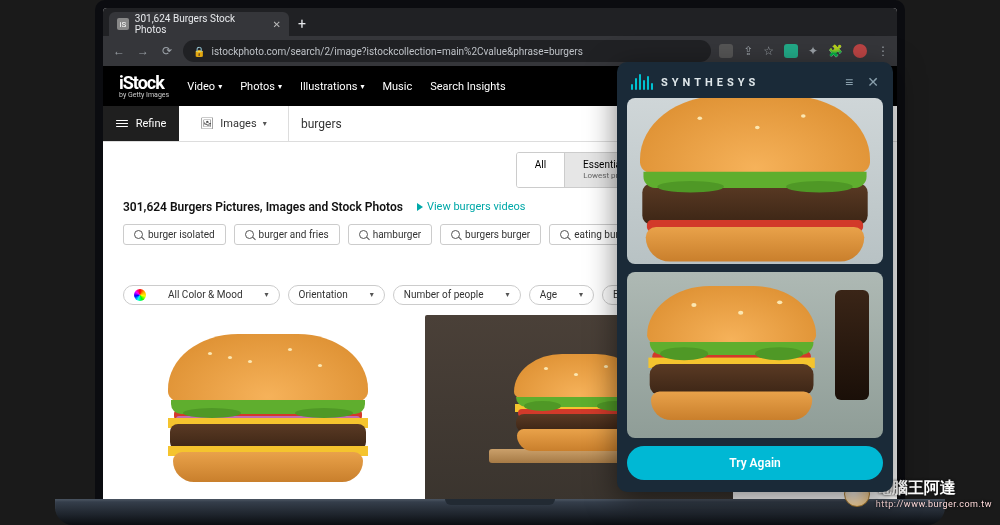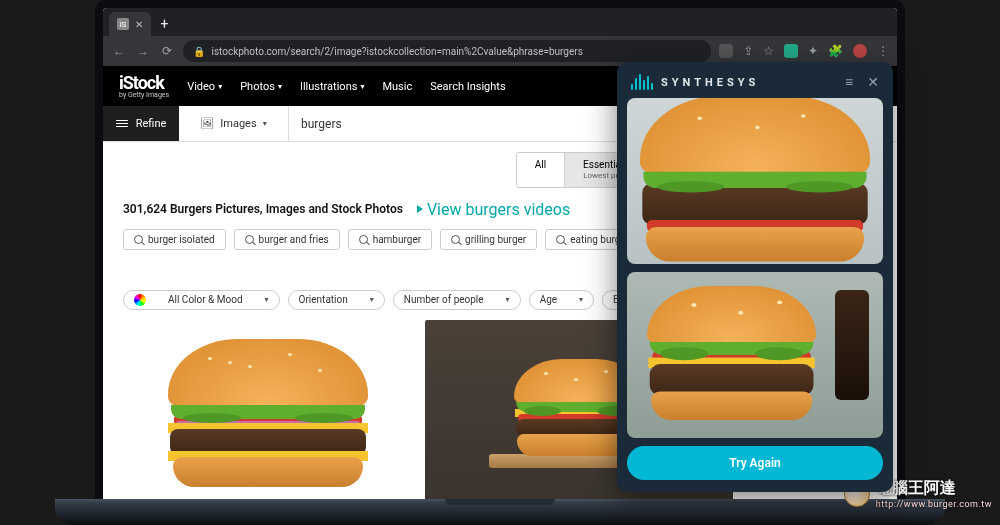--- a/index.html
+++ b/index.html
@@ -38,21 +38,21 @@
   
   .content { flex:1; overflow:hidden; background:#fff; position:relative; }
   .pill-tabs { display:flex; justify-content:flex-end; padding:10px 170px 8px 0;}
   .pill-wrap { display:flex; border:1px solid #ccc; border-radius:3px; overflow:hidden; font-size:10px; }
   .pill { padding:6px 18px; text-align:center; line-height:1.2; background:#fff; border-right:1px solid #ccc;}
   .pill:last-child { border-right:none; }
   .pill.sel { background:#e6e6e6; }
   .pill .s { font-size:8px; color:#666; display:block; }
   .results-header { padding:4px 20px 10px; display:flex; align-items:center; gap:14px; }
   .results-header h2 { font-size:12px; font-weight:600; color:#111; }
-  .video-link { color:#00a8a8; font-size:16px; display:flex; align-items:center; gap:4px; }
+  .video-link { color:#00a8a8; font-size:11px; display:flex; align-items:center; gap:4px; }
   .play { width:0; height:0; border-left:6px solid #00a8a8; border-top:4px solid transparent; border-bottom:4px solid transparent; display:inline-block;}
   .chip-row { padding:0 20px 8px; display:flex; gap:8px; flex-wrap:wrap; }
   .chip { border:1px solid #ccc; border-radius:3px; padding:4px 10px; font-size:10px; color:#333; display:flex; align-items:center; gap:5px; background:#fff;}
   .mag { width:9px; height:9px; border:1.2px solid #555; border-radius:50%; position:relative; }
   .mag::after { content:""; position:absolute; width:4px; height:1.2px; background:#555; bottom:-2px; right:-3px; transform:rotate(45deg);}
   .filter-row { padding:0 20px 10px; display:flex; gap:8px; }
   .filter-chip { border:1px solid #ccc; border-radius:14px; padding:3px 10px; font-size:10px; color:#333; display:flex; align-items:center; gap:22px;margin-top:32px;}
   .rainbow { width:12px; height:12px; border-radius:50%; background:conic-gradient(red,orange,yellow,lime,cyan,blue,magenta,red);}
   .car-d { font-size:8px; color:#555; }
   .gallery { padding:0 20px; display:flex; gap:12px; }
@@ -95,20 +95,21 @@
 </style>
 </head>
 <body>
 
 <div class="laptop-frame">
   <div class="screen">
 
     <div class="browser-tabs">
       <div class="tab">
         <span class="fav">iS</span>
+        <span>301,624 Burgers Stock Photos</span>
         <span class="close">✕</span>
       </div>
       <div class="newtab">+</div>
     </div>
 
     <div class="addr-bar">
       <span class="navbtn">←</span>
       <span class="navbtn">→</span>
       <span class="navbtn">⟳</span>
       <div class="url-field">
@@ -197,21 +198,21 @@
         <span class="chip">
             <span class="mag"></span>
             <span>burger and fries</span>
           </span>
         <span class="chip">
             <span class="mag"></span>
             <span>hamburger</span>
           </span>
         <span class="chip">
             <span class="mag"></span>
-            <span>grilling burger</span>
+            <span>burgers burger</span>
           </span>
         <span class="chip">
             <span class="mag"></span>
             <span>eating burger</span>
           </span>
         <span class="chip">
             <span class="mag"></span>
             <span>grilling burgers</span>
           </span>
       </div>

